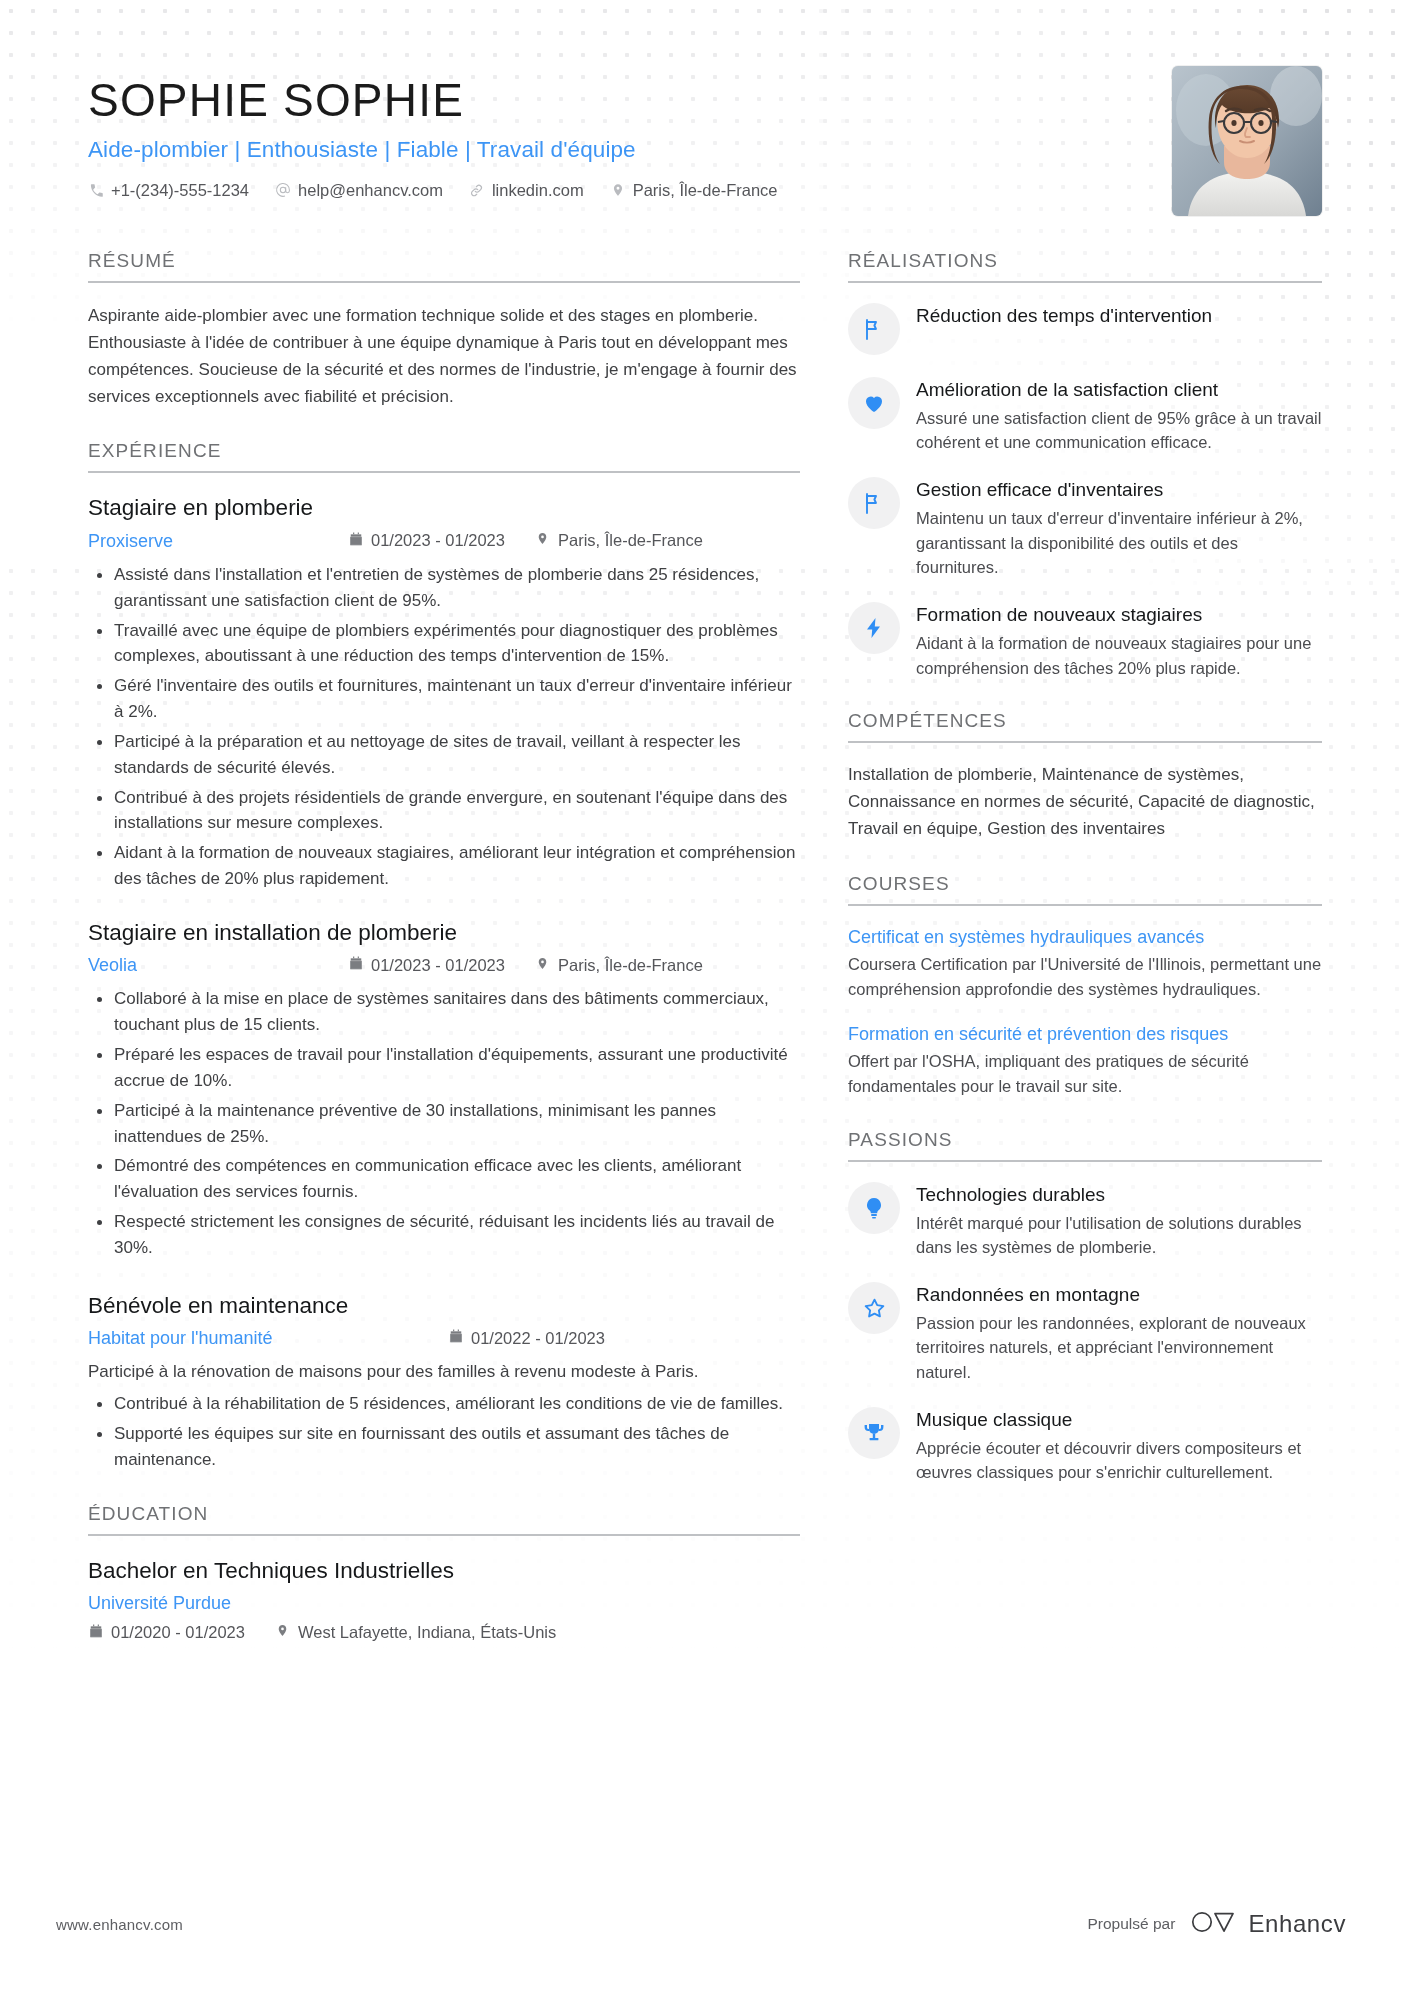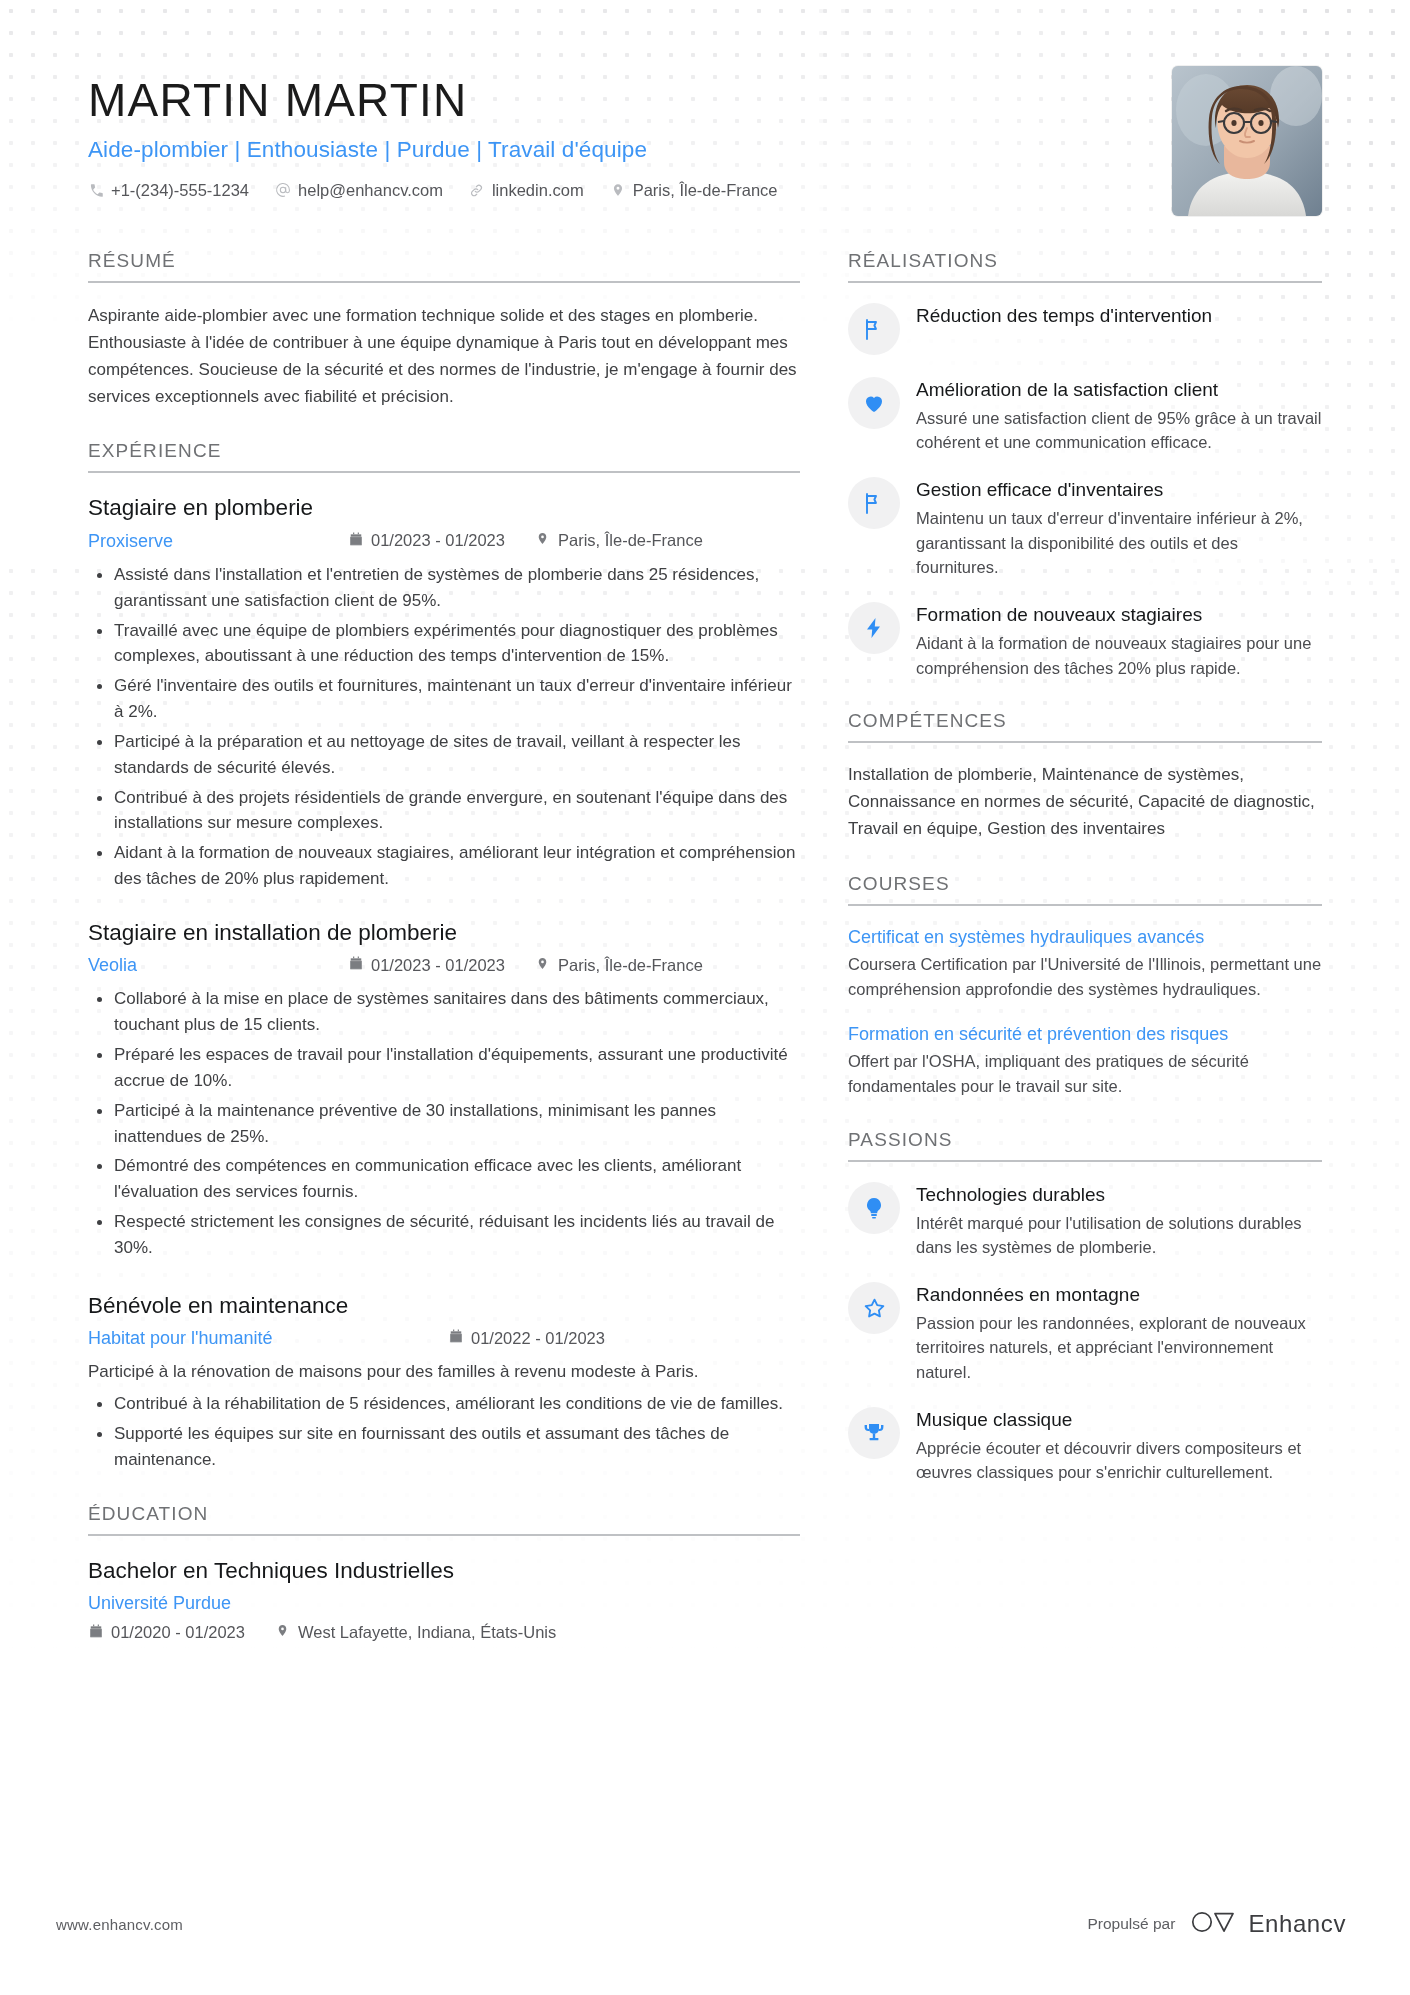--- a/index.html
+++ b/index.html
@@ -252,22 +252,22 @@
 <div class="page">
 
   <div class="dot-pattern left"></div>
   <div class="dot-pattern"></div>
   <div class="dot-pattern mid"></div>
 
   <div class="content">
 
     <div class="header">
       <div class="header-left">
-        <div class="full-name">MARTIN MARTIN</div>
-        <div class="headline">Aide-plombier | Enthousiaste | Purdue | Travail d'équipe</div>
+        <div class="full-name">SOPHIE SOPHIE</div>
+        <div class="headline">Aide-plombier | Enthousiaste | Fiable | Travail d'équipe</div>
 
         <div class="contact-row">
           <span class="contact-item">
             <span class="ci">
               <svg width="15" height="15" viewBox="0 0 24 24" fill="currentColor">
                   <path d="M6.6 10.8c1.6 3.1 4.1 5.6 7.2 7.2l2.4-2.4c.3-.3.8-.4 1.2-.3 1.1.4 2.3.6 3.6.6.6 0 1 .4 1 1V21c0 .6-.4 1-1 1C11.6 22 3 13.4 3 2.9c0-.6.4-1 1-1h4.1c.6 0 1 .4 1 1 0 1.2.2 2.4.6 3.6.1.4 0 .8-.3 1.2l-2.8 3.1z"></path>
                 </svg>
             </span>
             <span>+1-(234)-555-1234</span>
           </span>

